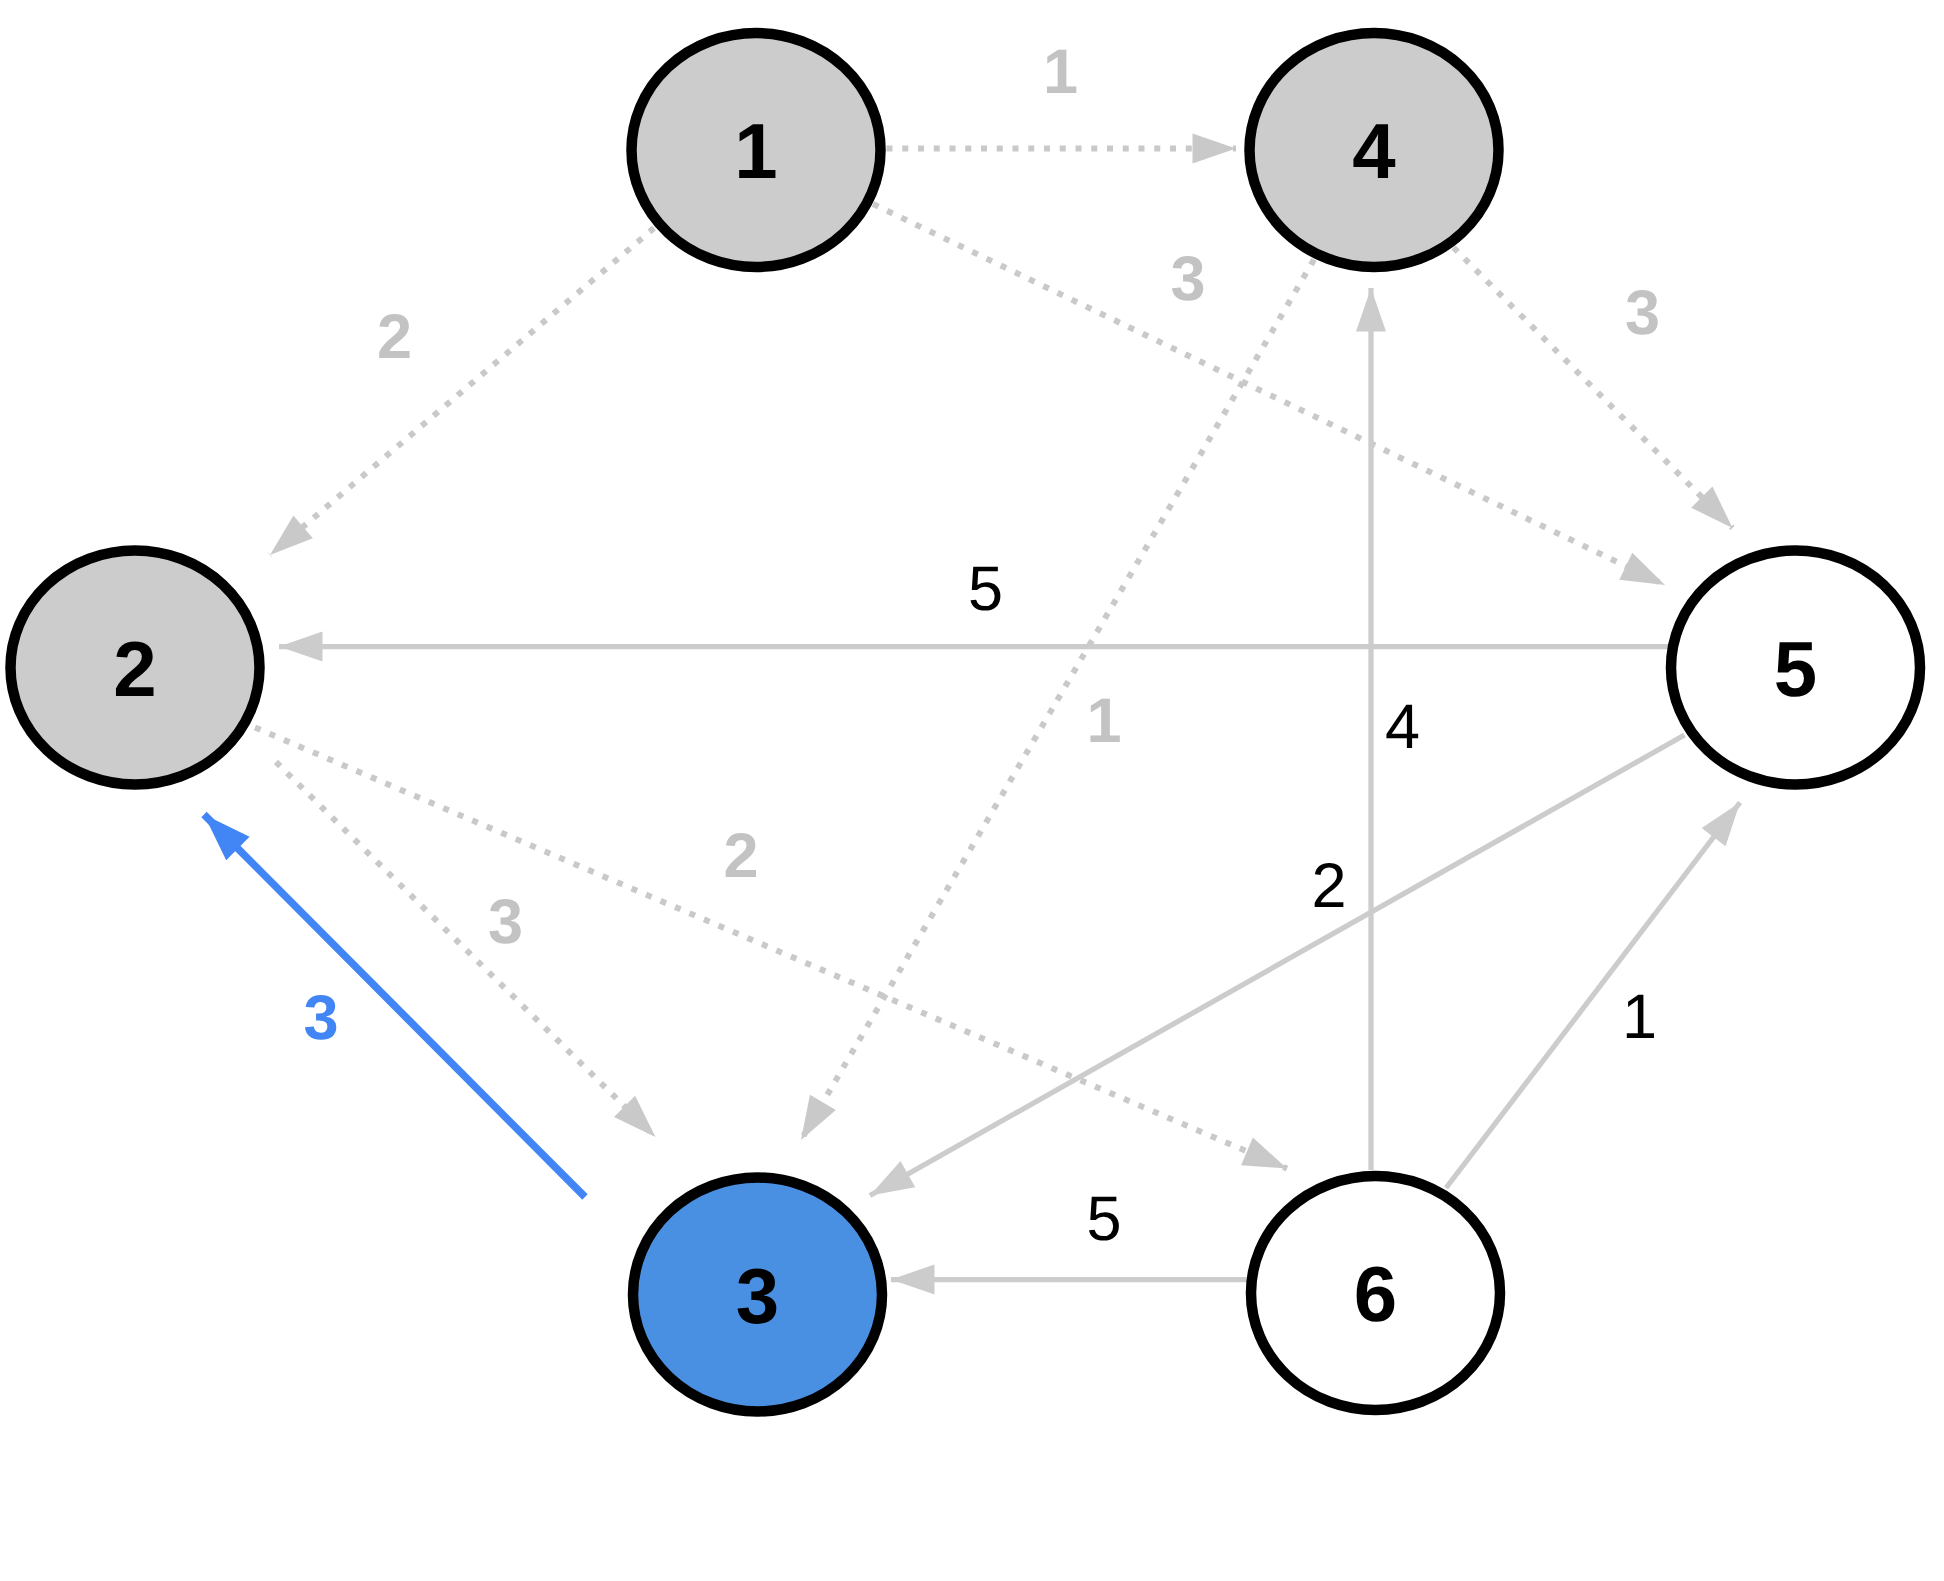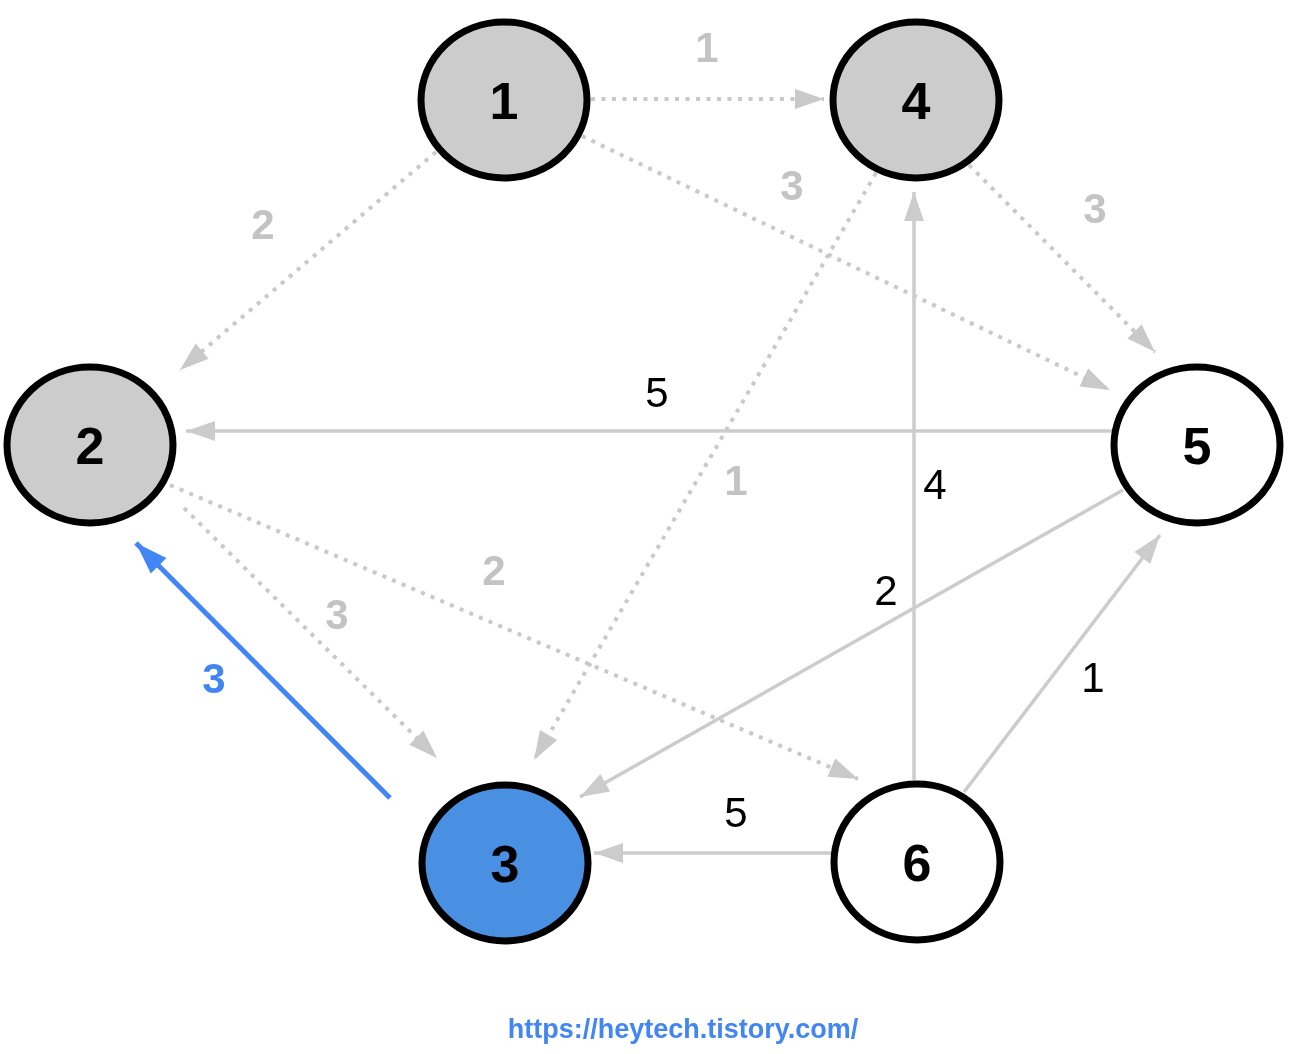--- a/index.html
+++ b/index.html
@@ -90,14 +90,13 @@
         <g>
           <ellipse cx="1197" cy="445" rx="83" ry="78" fill="#ffffff" stroke="#000000" stroke-width="7"></ellipse>
           <text x="1197" y="445" dy="0.36em" text-anchor="middle" font-size="52" font-weight="700" fill="#000000">5</text>
         </g>
         <g>
           <ellipse cx="917" cy="862" rx="83" ry="78" fill="#ffffff" stroke="#000000" stroke-width="7"></ellipse>
           <text x="917" y="862" dy="0.36em" text-anchor="middle" font-size="52" font-weight="700" fill="#000000">6</text>
         </g>
       </g>
   </svg>
-  <div class="footer-url" style="color: rgb(66, 133, 244);">https://heytech.tistory.com/</div>
 </div>
 
 </body></html>

